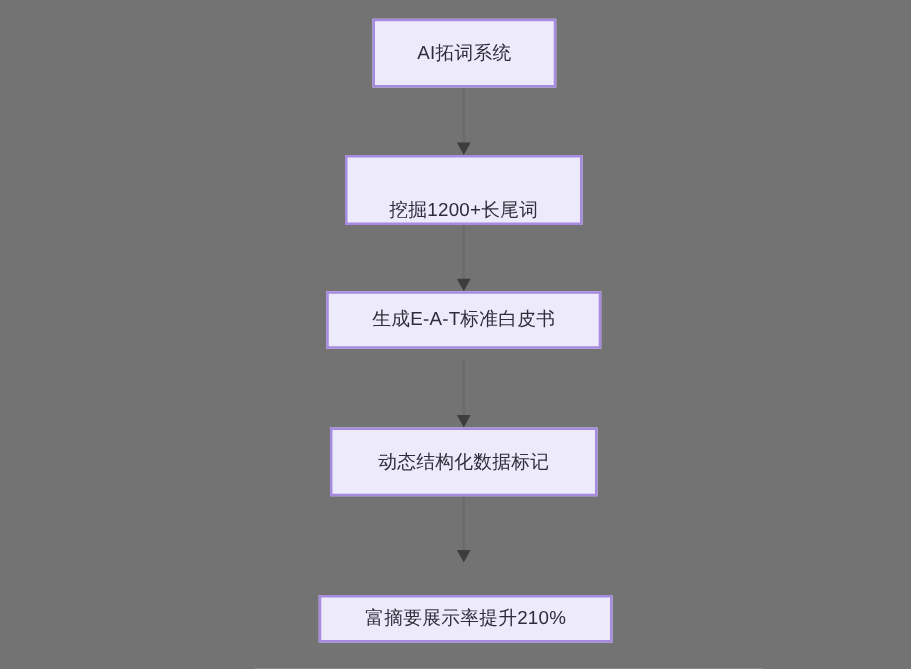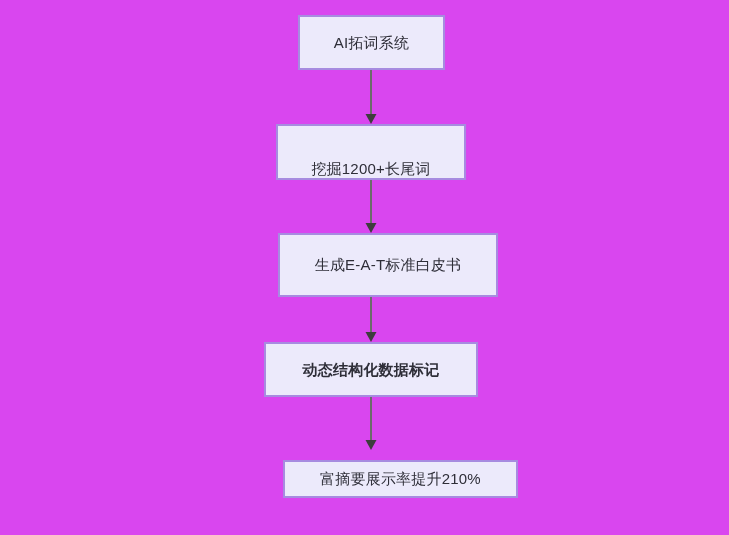--- a/index.html
+++ b/index.html
@@ -11,21 +11,21 @@
     width: 729px;
     height: 535px;
     background: #f8f8f8;
     font-family: "Liberation Sans", "DejaVu Sans", sans-serif;
     overflow: hidden;
   }
   #flowchart-canvas {
     position: relative;
     width: 729px;
     height: 535px;
-    background: #d946ef;
+    background: #737373;
   }
   .node {
     position: absolute;
     box-sizing: border-box;
     background: #ECEAFB;
     border: 2px solid #a78be0;
     border-radius: 0;
     display: flex;
     align-items: center;
     justify-content: center;
@@ -81,25 +81,25 @@
   </svg>
 
   <div class="node" style="left:298px; top:15px; width:147px; height:55px;">
     <span class="node-label">AI拓词系统</span>
   </div>
 
   <div class="node" style="left:276px; top:124px; width:190px; height:56px;align-items:flex-end;">
     <span class="node-label">挖掘1200+长尾词</span>
   </div>
 
-  <div class="node" style="left:278px; top:233px; width:220px; height:64px;">
+  <div class="node" style="left:261px; top:233px; width:220px; height:46px;">
     <span class="node-label">生成E-A-T标准白皮书</span>
   </div>
 
-  <div class="node" style="left:264px; top:342px; width:214px; height:55px;font-weight:bold;">
+  <div class="node" style="left:264px; top:342px; width:214px; height:55px;">
     <span class="node-label">动态结构化数据标记</span>
   </div>
 
-  <div class="node" style="left:255px; top:460px; width:235px; height:38px;margin-left:28px;">
+  <div class="node" style="left:255px; top:476px; width:235px; height:38px;">
     <span class="node-label">富摘要展示率提升210%</span>
   </div>
 
 </div>
 
 </body></html>

